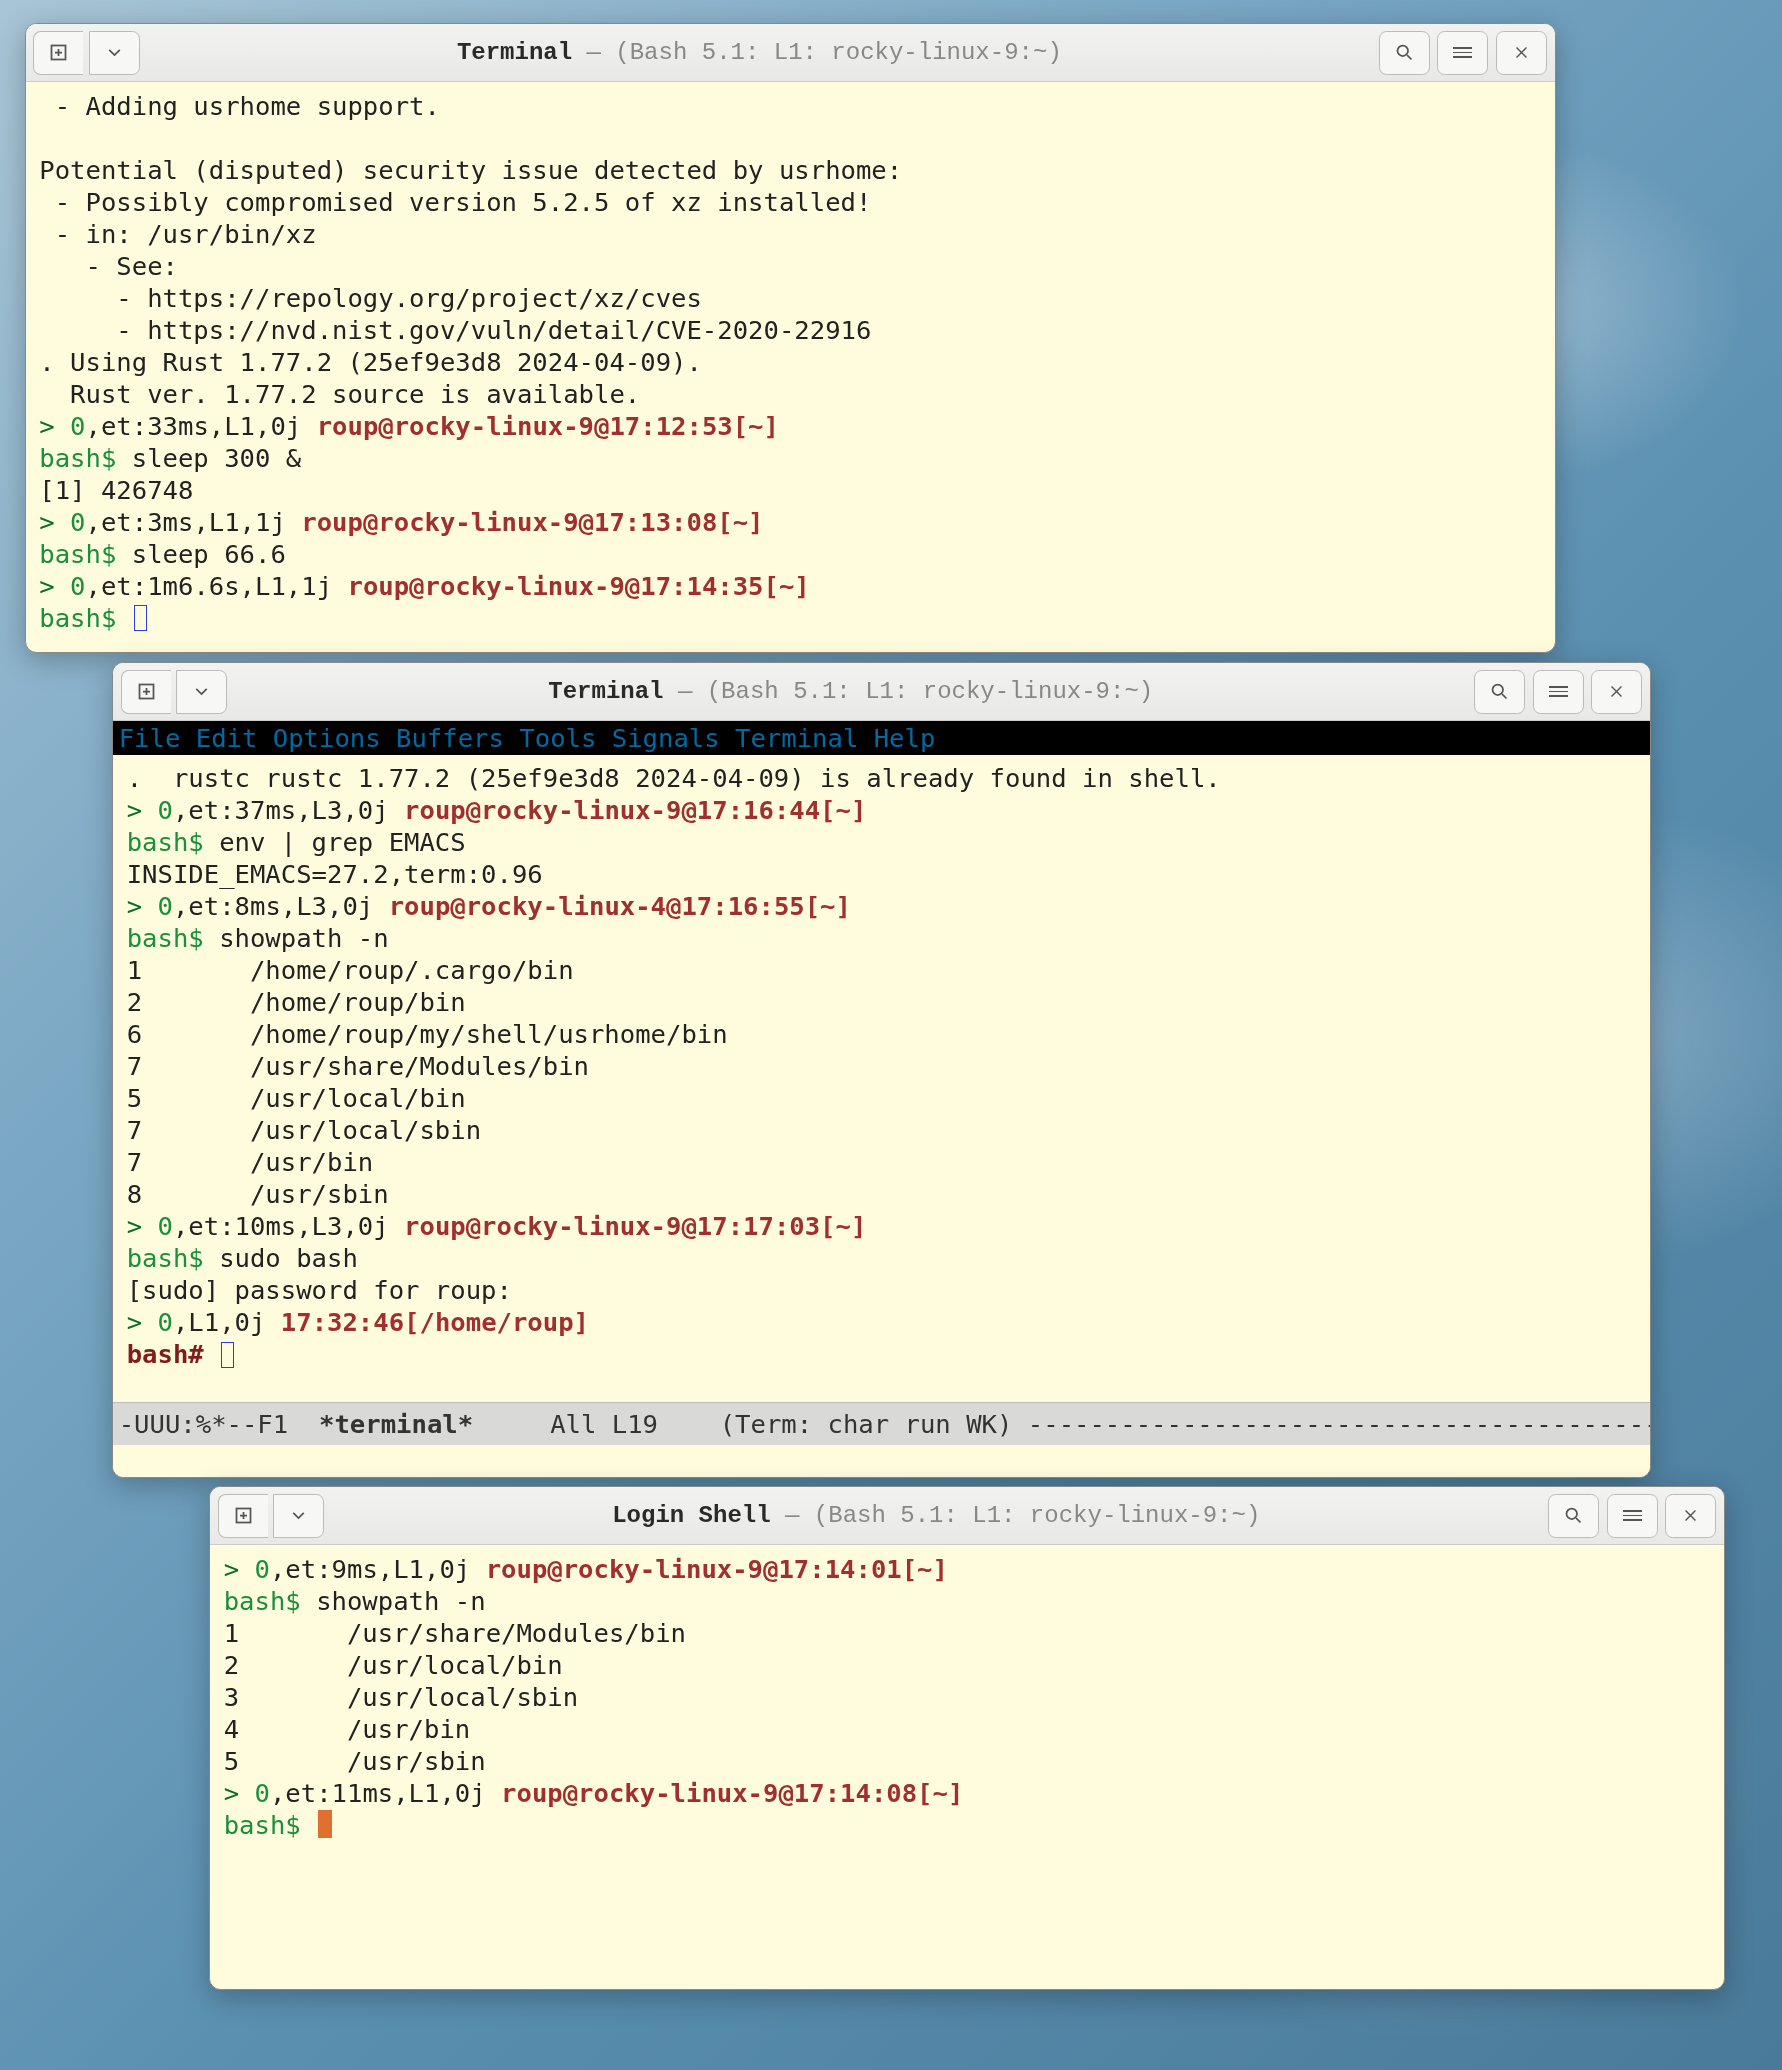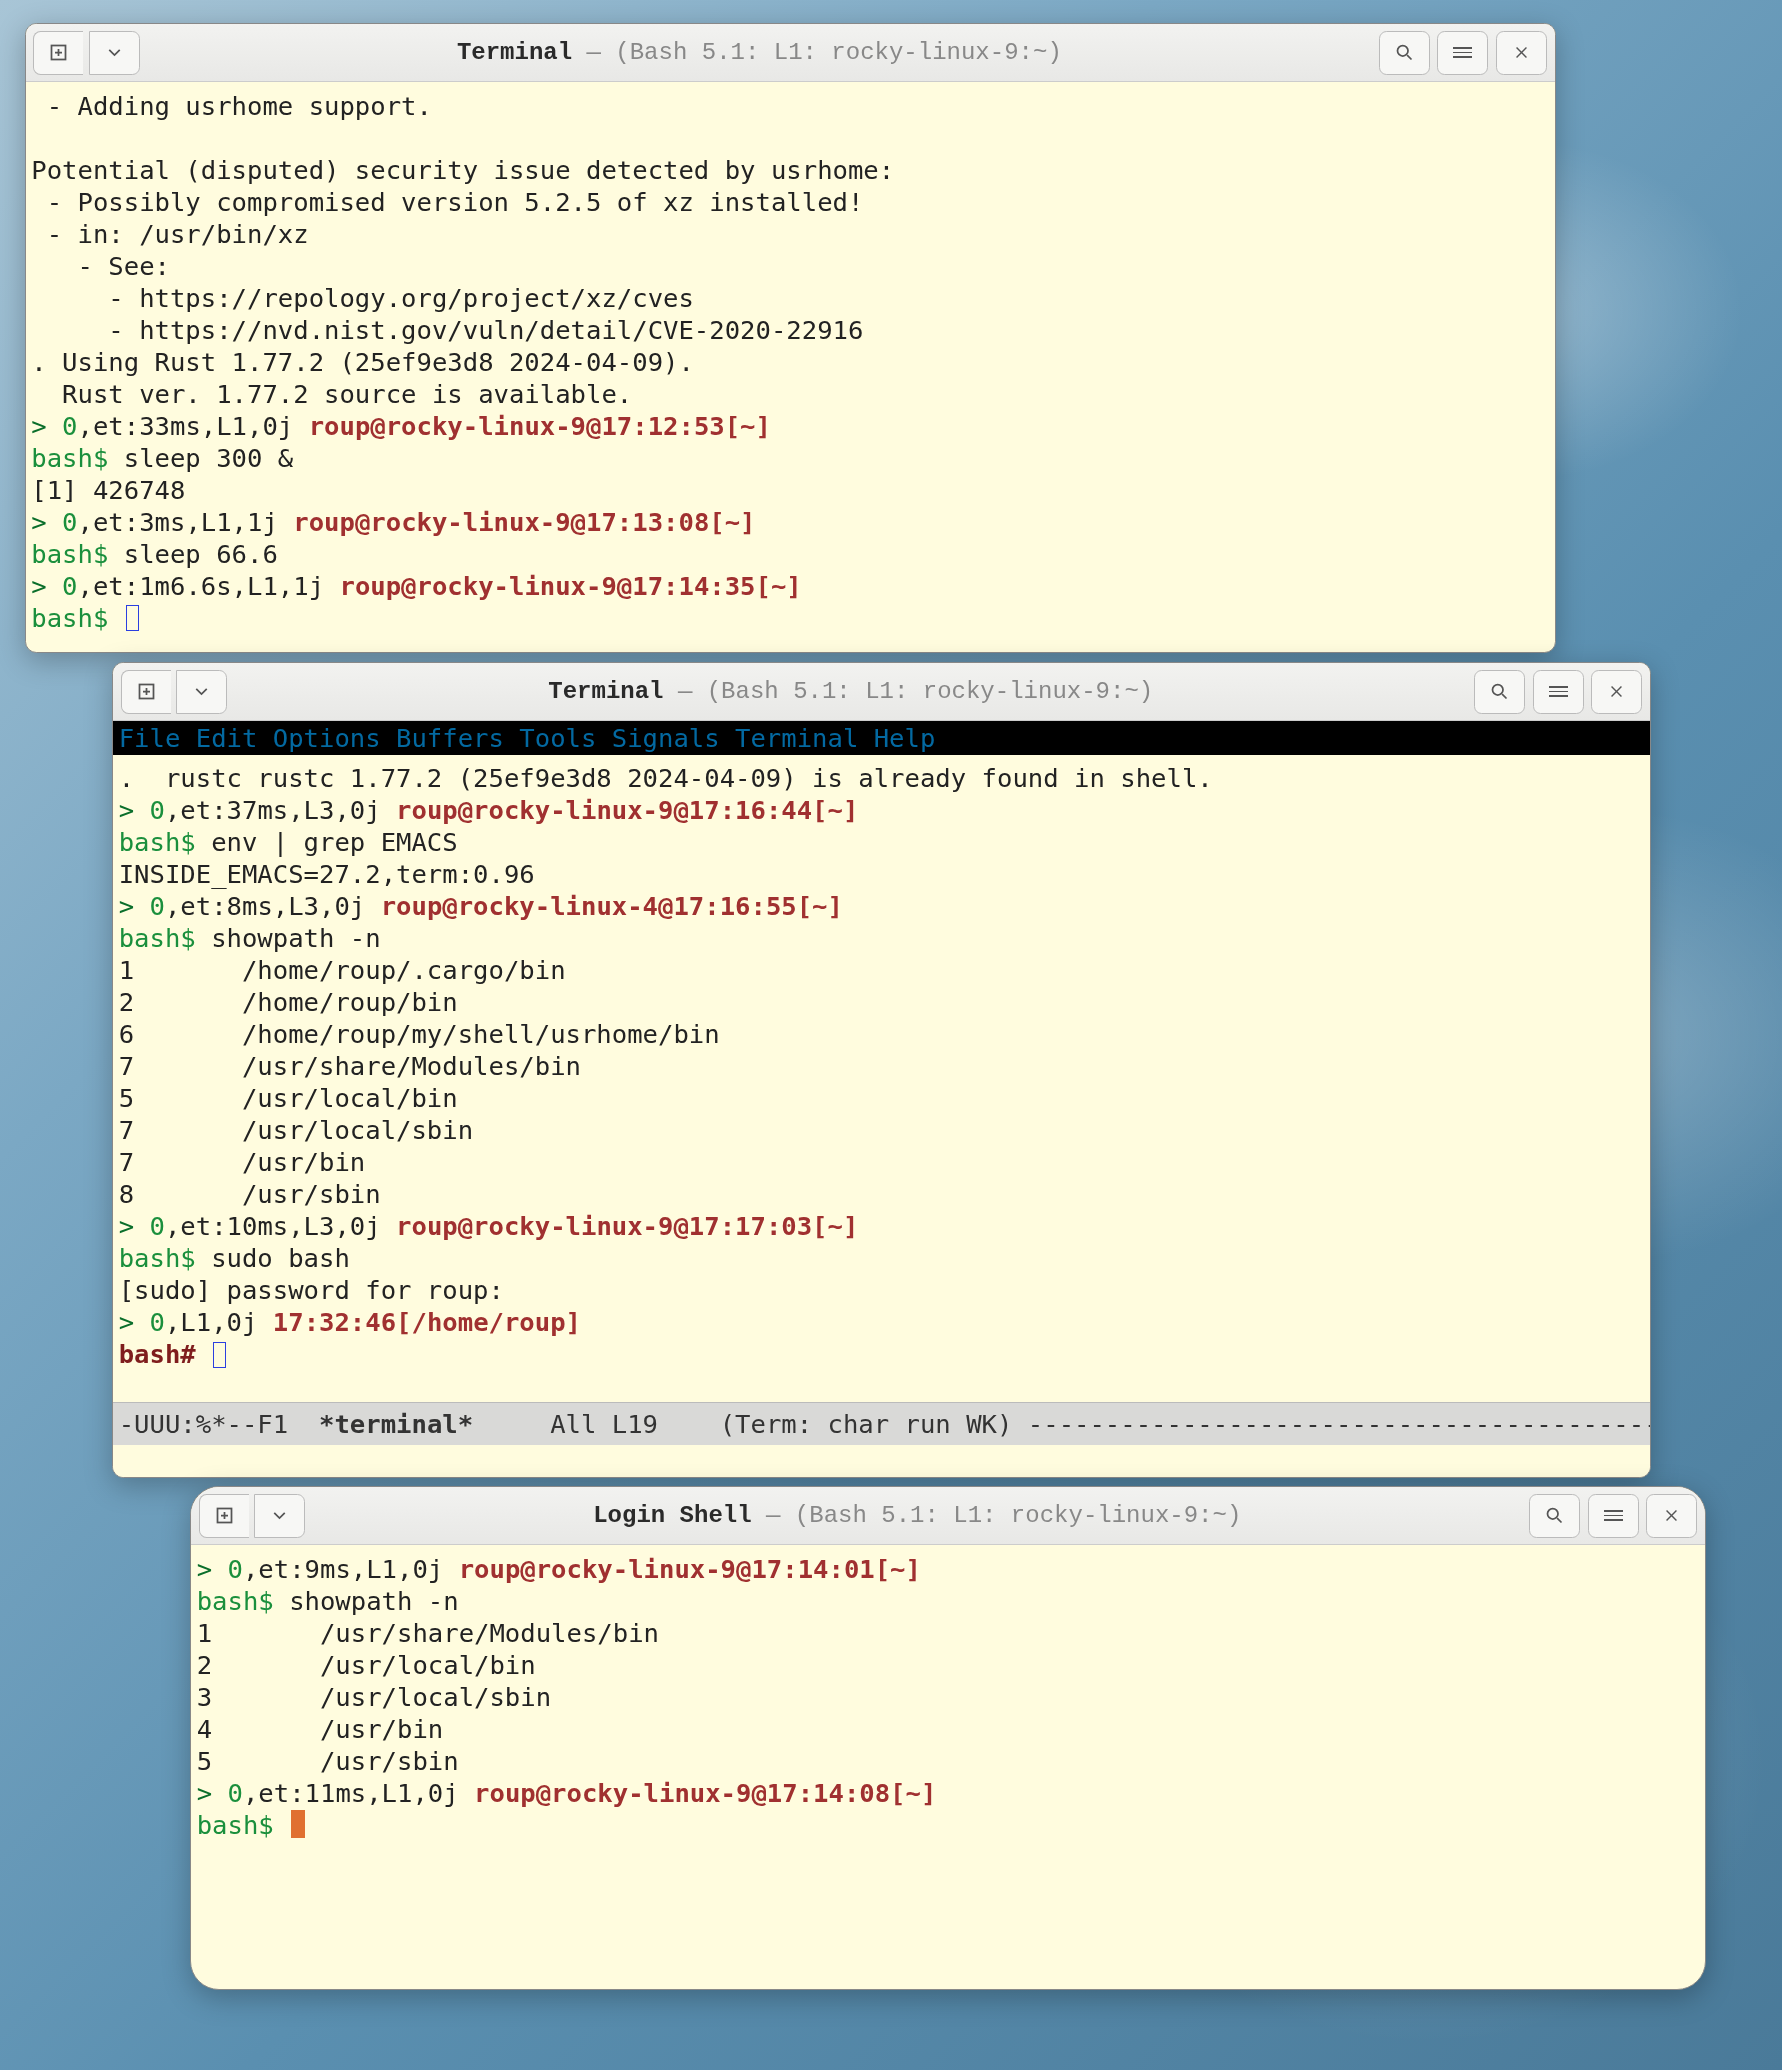--- a/index.html
+++ b/index.html
@@ -76,20 +76,21 @@
   .title-dim { color: #888; }
 
   .termbody {
     flex: 1;
     padding: 7.6px 5.7px 5.7px 5.7px;
     font-size: 25.6px;
     line-height: 32px;
     white-space: pre;
     color: #222;
     overflow: hidden;
+    margin-left: 8px;
   }
   .g { color: #1a8f3c; }      
   .gd { color: #0a6e2a; font-weight: normal; } 
   .r { color: #a03030; font-weight: bold; }    
   .m { color: #7f1d1d; font-weight: bold; }    
   .cursor {
     display: inline-block;
     width: 13.2px;
     height: 26.5px;
     border: 1.9px solid #2b3fe0;
@@ -126,21 +127,21 @@
 
   
   .minibuf {
     background: #fffcde;
     height: 32px;
   }
 
   
   #win1 { left: 24.6px; top: 23px; width: 1529px; height: 628px; }
   #win2 { left: 112px; top: 662px; width: 1537px; height: 814px; }
-  #win3 { left: 190px; top: 1486px; width: 1514px; height: 502px; border-radius: 29px; }
+  #win3 { left: 209px; top: 1486px; width: 1514px; height: 502px; }
 
   .tbtn.menu .bar { width:19px; height:1.9px; background:#555; margin:2.8px 0; }
 </style>
 </head>
 <body>
 
 <div class="window" id="win1">
   <div class="titlebar">
     <div class="left">
       <div class="tbtn newtab">

